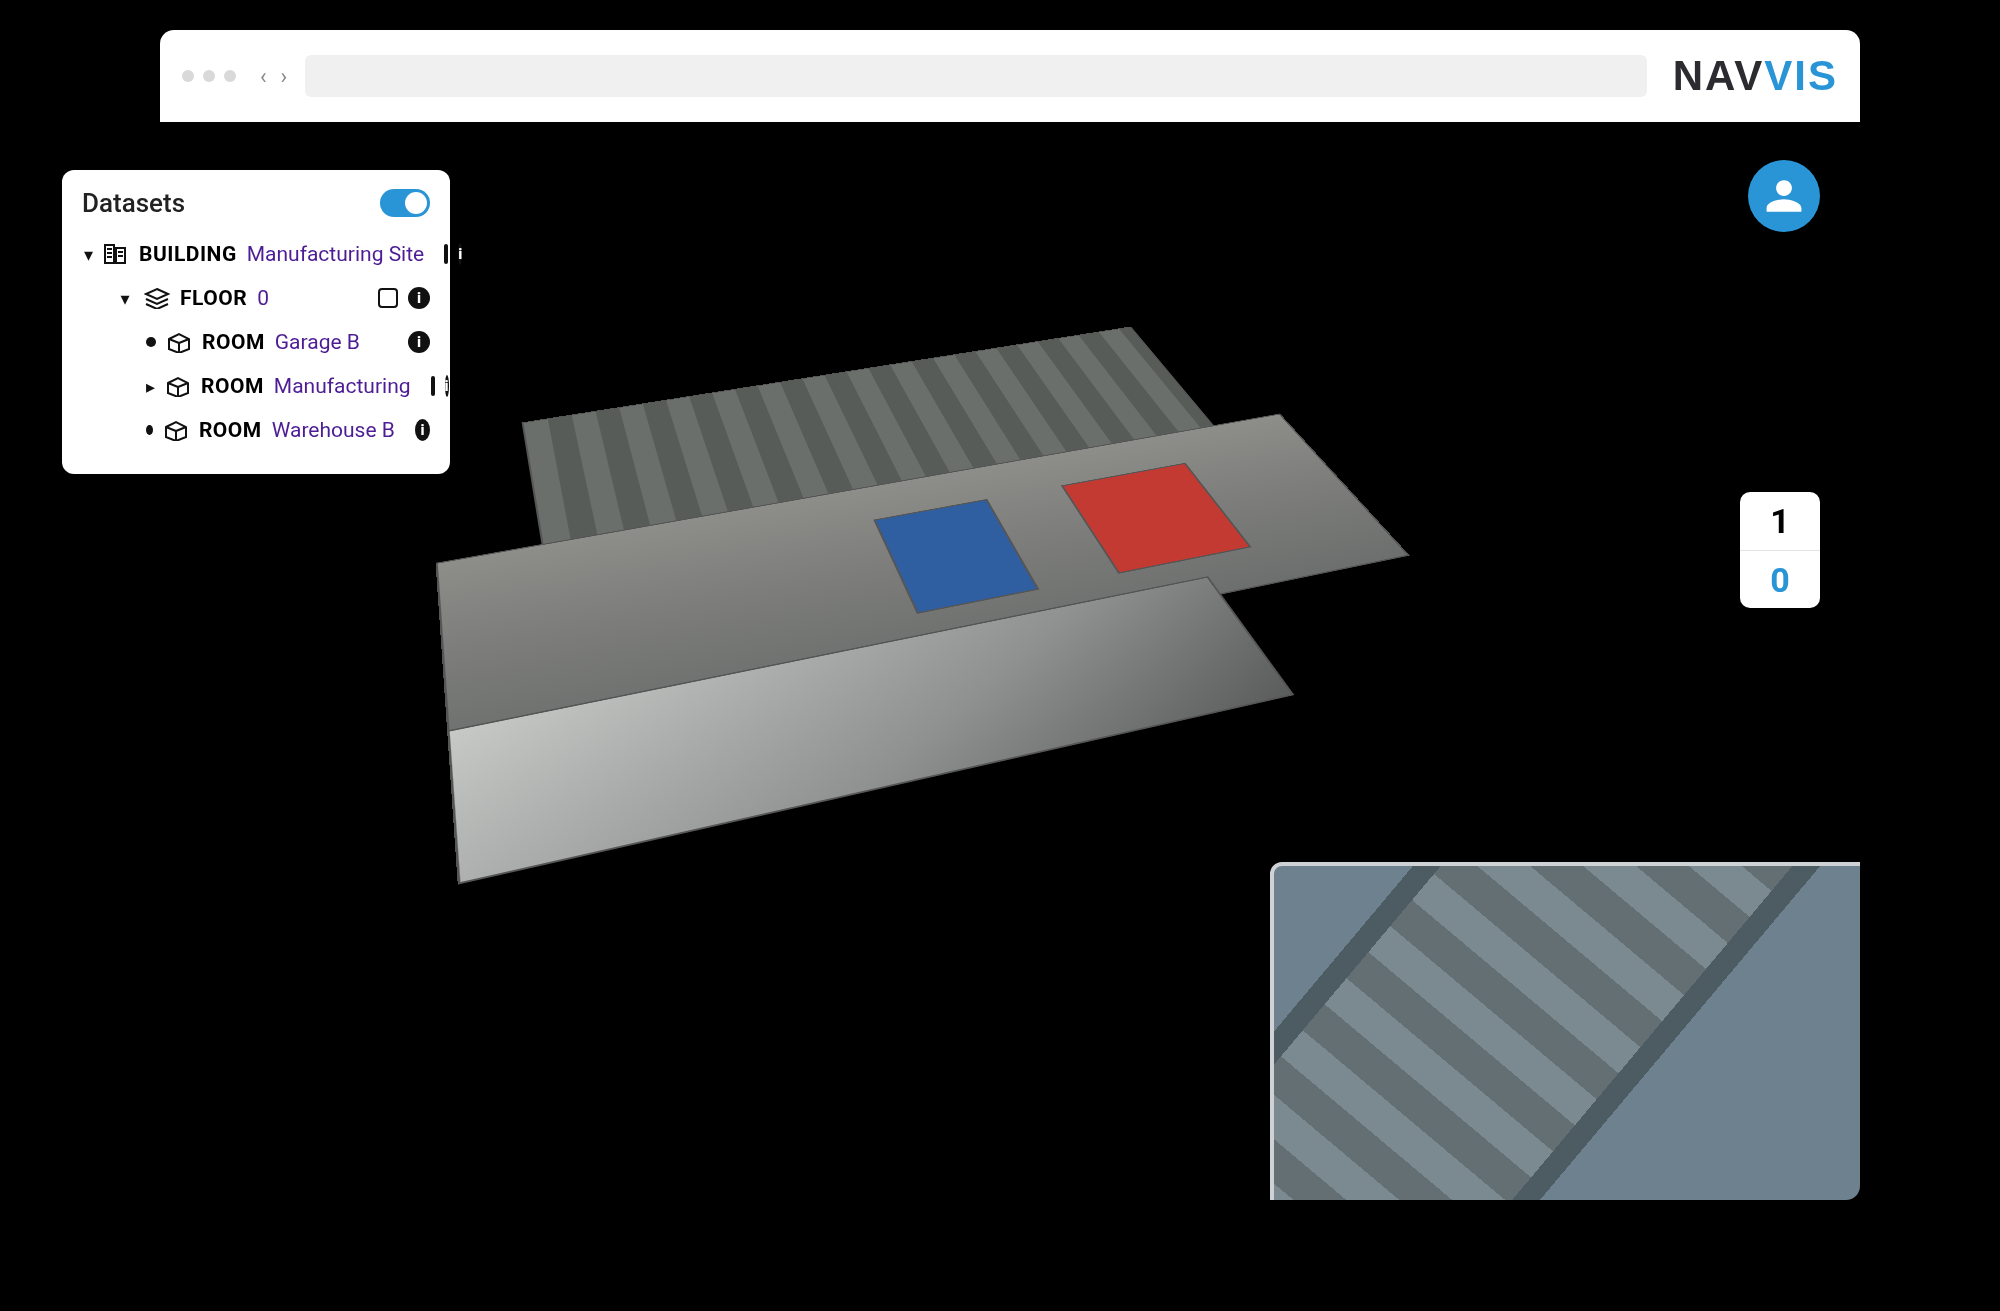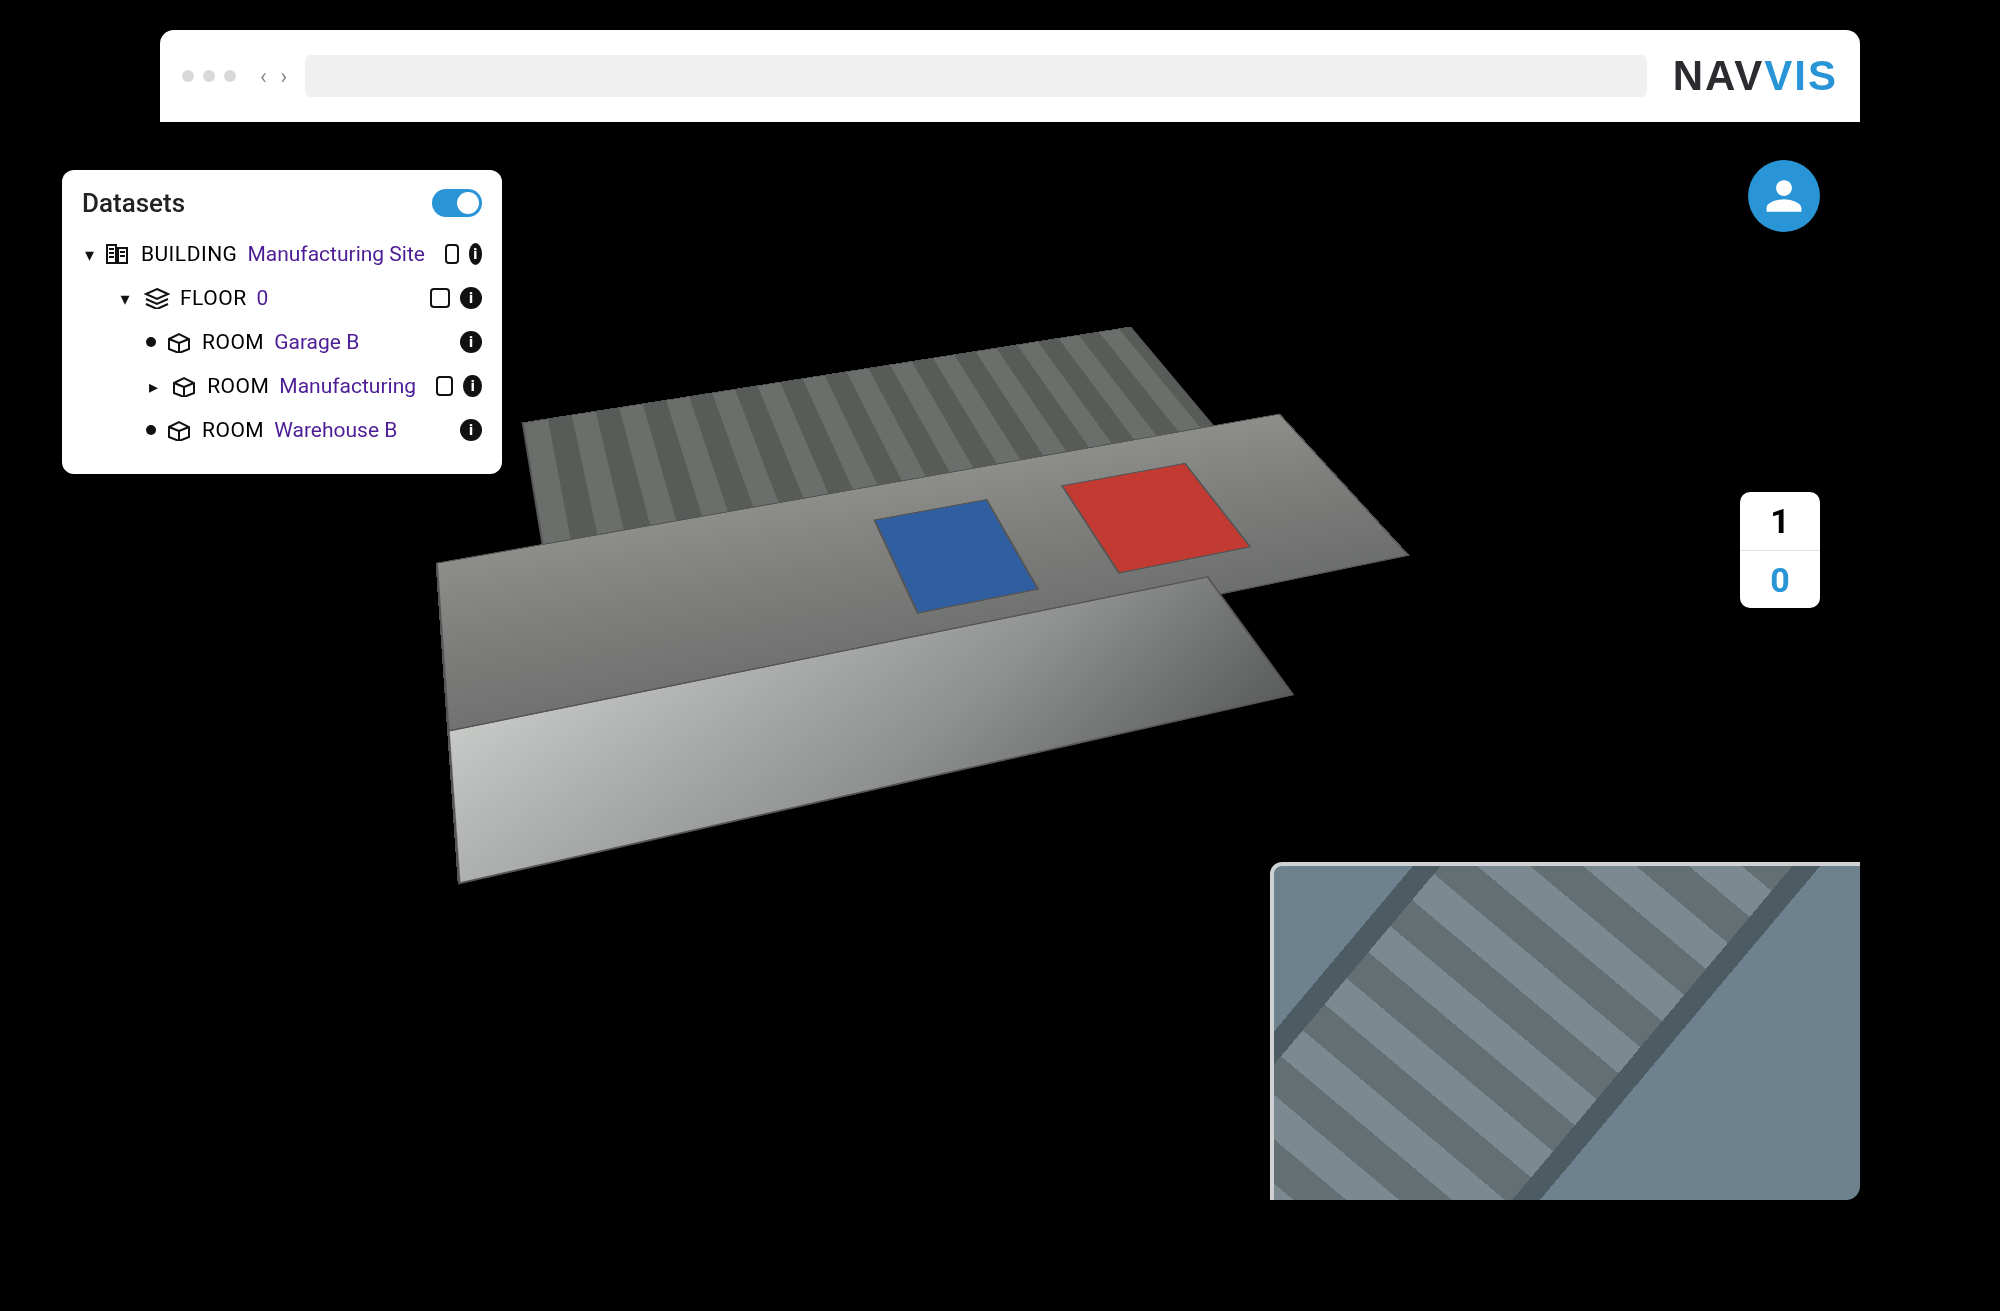--- a/index.html
+++ b/index.html
@@ -121,21 +121,21 @@
       linear-gradient(130deg,#6d828e 0 15%,#4d5c63 15% 18%,transparent 18%),
       linear-gradient(130deg,transparent 56%, #4d5c63 56% 59%, #6d828e 59%),
       repeating-linear-gradient(40deg,#7b8a90 0 34px,#636f73 34px 68px);
     box-shadow:0 14px 34px rgba(0,0,0,.55);
   }
 
   
   .panel {
     position:absolute;
     left:62px; top:170px;
-    width:440px;
+    width:388px;
     background:#fff;
     border-radius:12px;
     box-shadow:0 12px 30px rgba(0,0,0,.28);
     padding:18px 20px 22px 20px;
     font-size:21px;
   }
 
   .panel-head { display:flex; align-items:center; justify-content:space-between; margin-bottom:14px;}
   .panel-head h3 { font-weight:500; font-size:26px; color:#222;}
 
@@ -150,21 +150,21 @@
 
   .tree { list-style:none; }
   .row {
     display:flex; align-items:center; gap:10px;
     height:44px;
     white-space:nowrap;
   }
   .row .caret { width:18px; text-align:center; font-size:18px; color:#111;}
   .row .bullet { width:10px; height:10px; border-radius:50%; background:#111; }
   .row .type-icon { width:26px; display:flex; justify-content:center; }
-  .row strong { font-weight:400; letter-spacing:.5px;}
+  .row strong { font-weight:700; letter-spacing:.5px;}
   .row .label { color:#4c1d95; }
   .row .spacer { flex:1; }
   .row .chk {
     width:20px; height:20px; border:2.5px solid #111; border-radius:4px;
   }
   .row .info {
     width:22px; height:22px; border-radius:50%; background:#111; color:#fff;
     font-weight:800; font-size:15px; display:flex; align-items:center; justify-content:center;
   }
 

